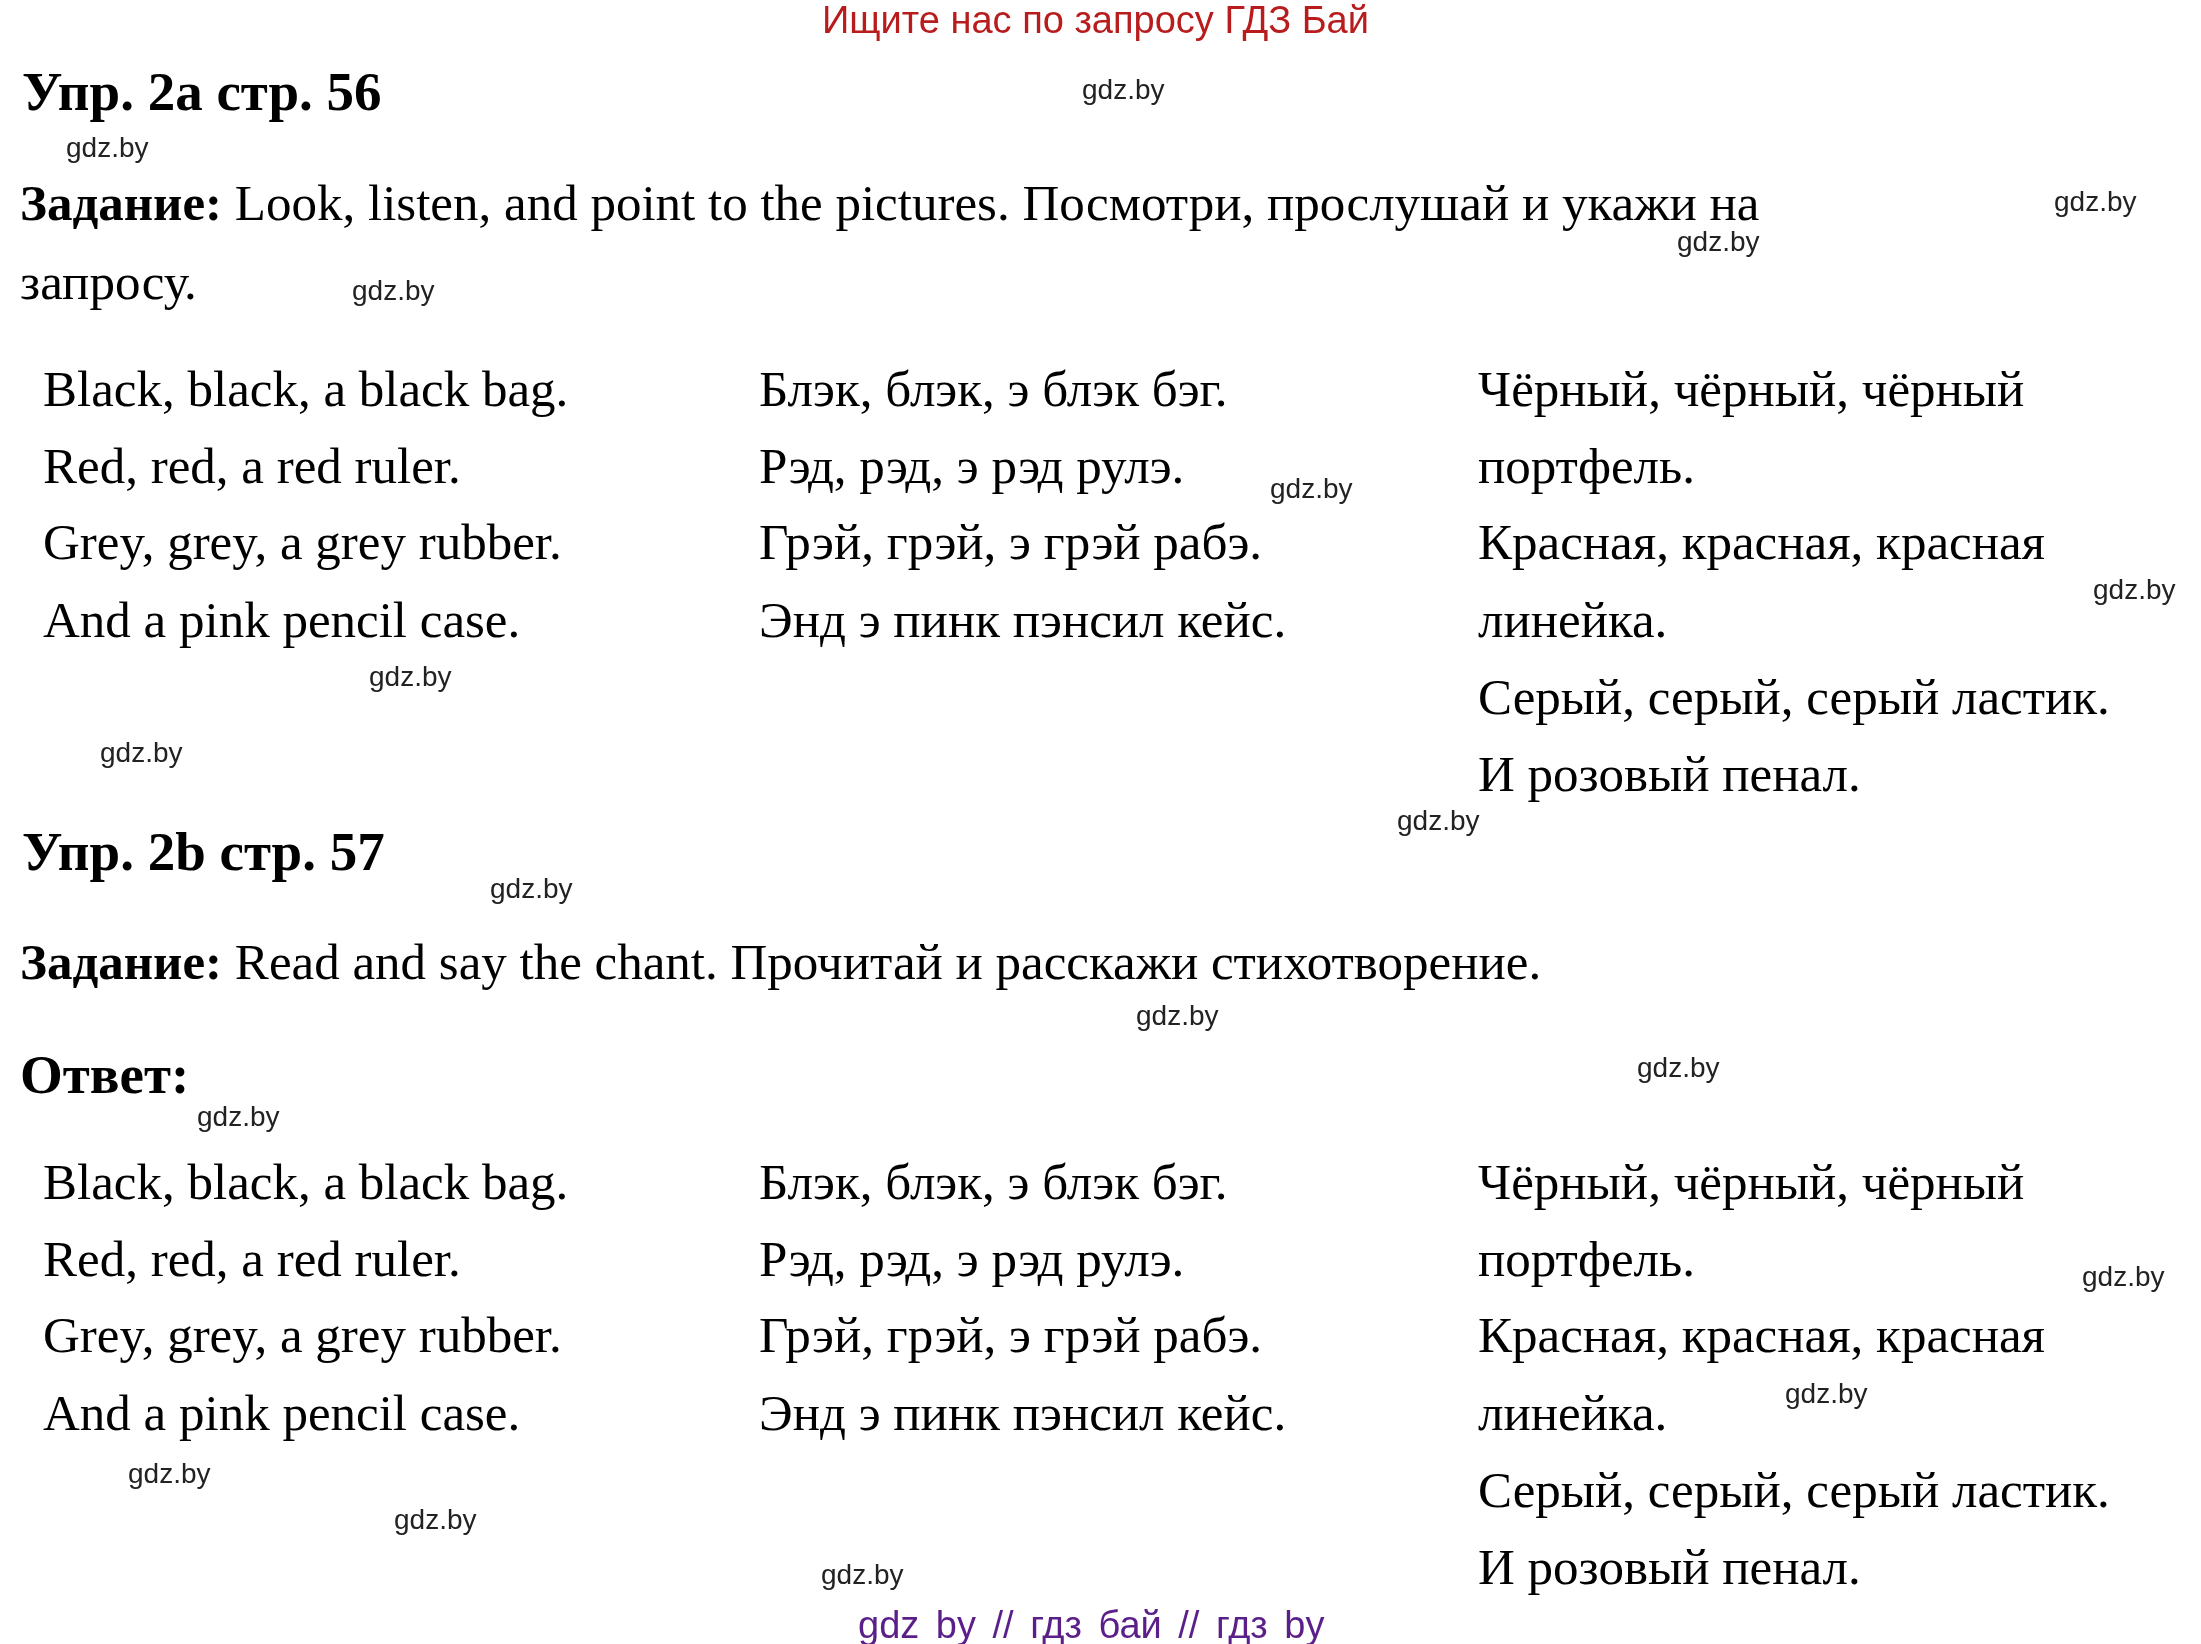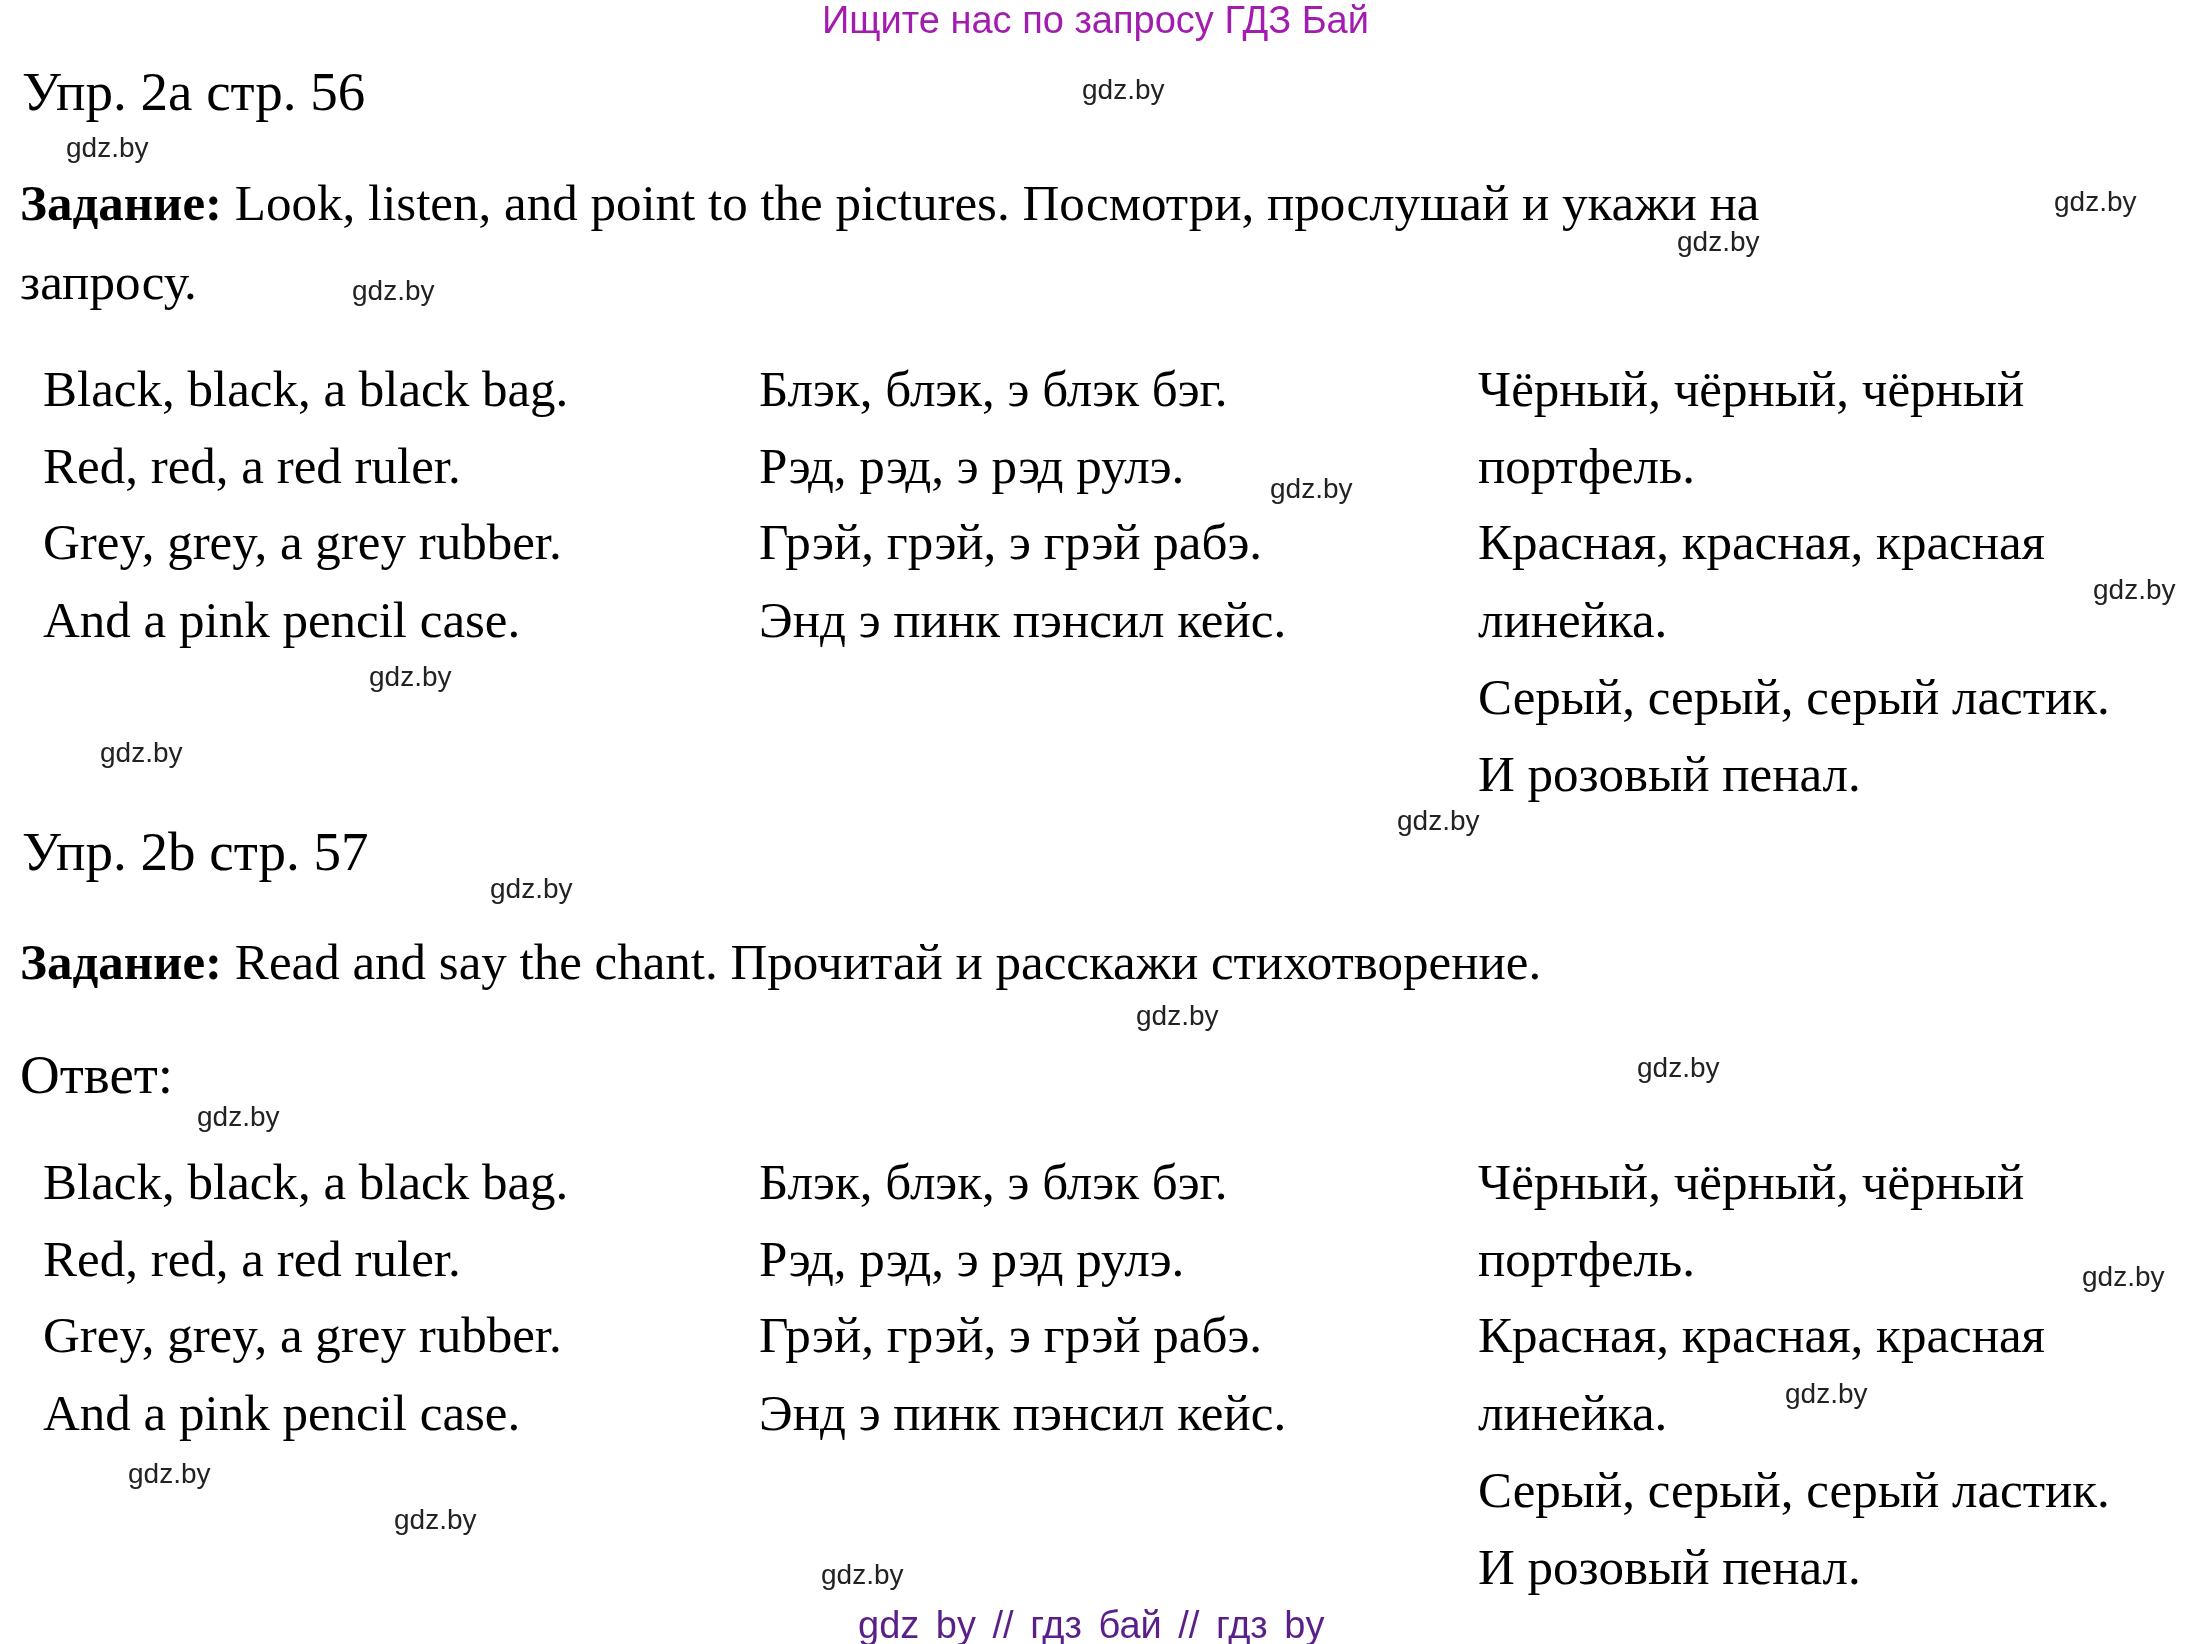--- a/index.html
+++ b/index.html
@@ -1,21 +1,21 @@
 <!DOCTYPE html>
 <html><head>
 <meta charset="utf-8">
 <style>
   html, body { margin: 0; padding: 0; background: #ffffff; }
   body { width: 2202px; height: 1645px; position: relative; overflow: hidden; }
   .abs { position: absolute; white-space: nowrap; }
   .serif { font-family: "Liberation Serif", "DejaVu Serif", serif; color: #000; }
   .sans { font-family: "Liberation Sans", "DejaVu Sans", sans-serif; }
-  .banner { color: #a21caf; font-size: 38px; line-height: 40px; }
-  .heading { font-weight: normal; font-size: 55px; line-height: 60px; }
+  .banner { color: #b91c1c; font-size: 38px; line-height: 40px; }
+  .heading { font-weight: bold; font-size: 55px; line-height: 60px; }
   .body-text { font-size: 51px; line-height: 58px; text-align: right; }
   .body-text b { font-weight: bold; }
   .cell { font-size: 51px; line-height: 58px; }
   .wm { color: #222; font-size: 28px; line-height: 30px; }
   .footer { color: #5b1f8a; font-size: 38px; line-height: 42px; word-spacing: 6px; }
 </style>
 </head>
 <body>
 
 <div class="abs sans banner" style="left:822px; top:0px;">Ищите нас по запросу ГДЗ Бай</div>

